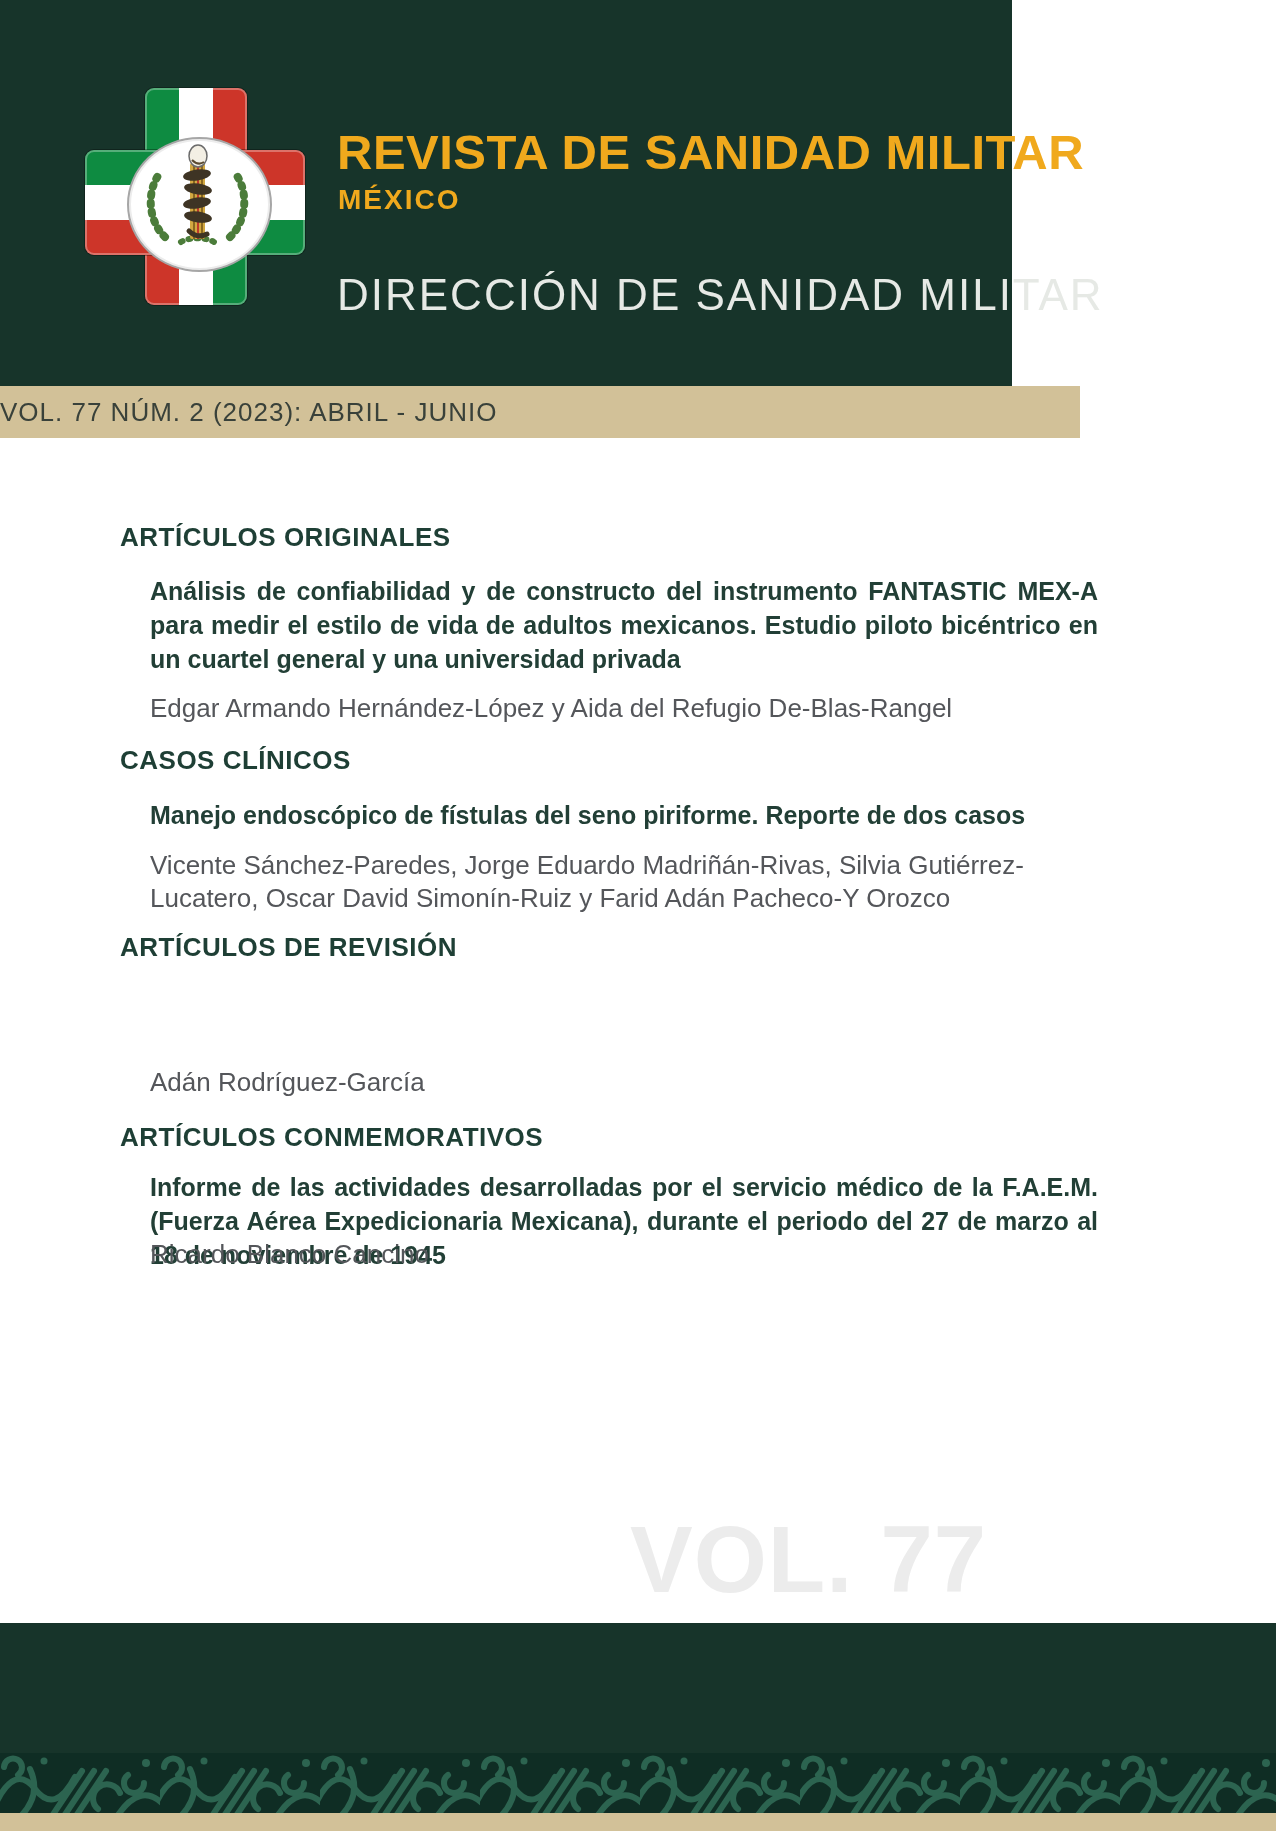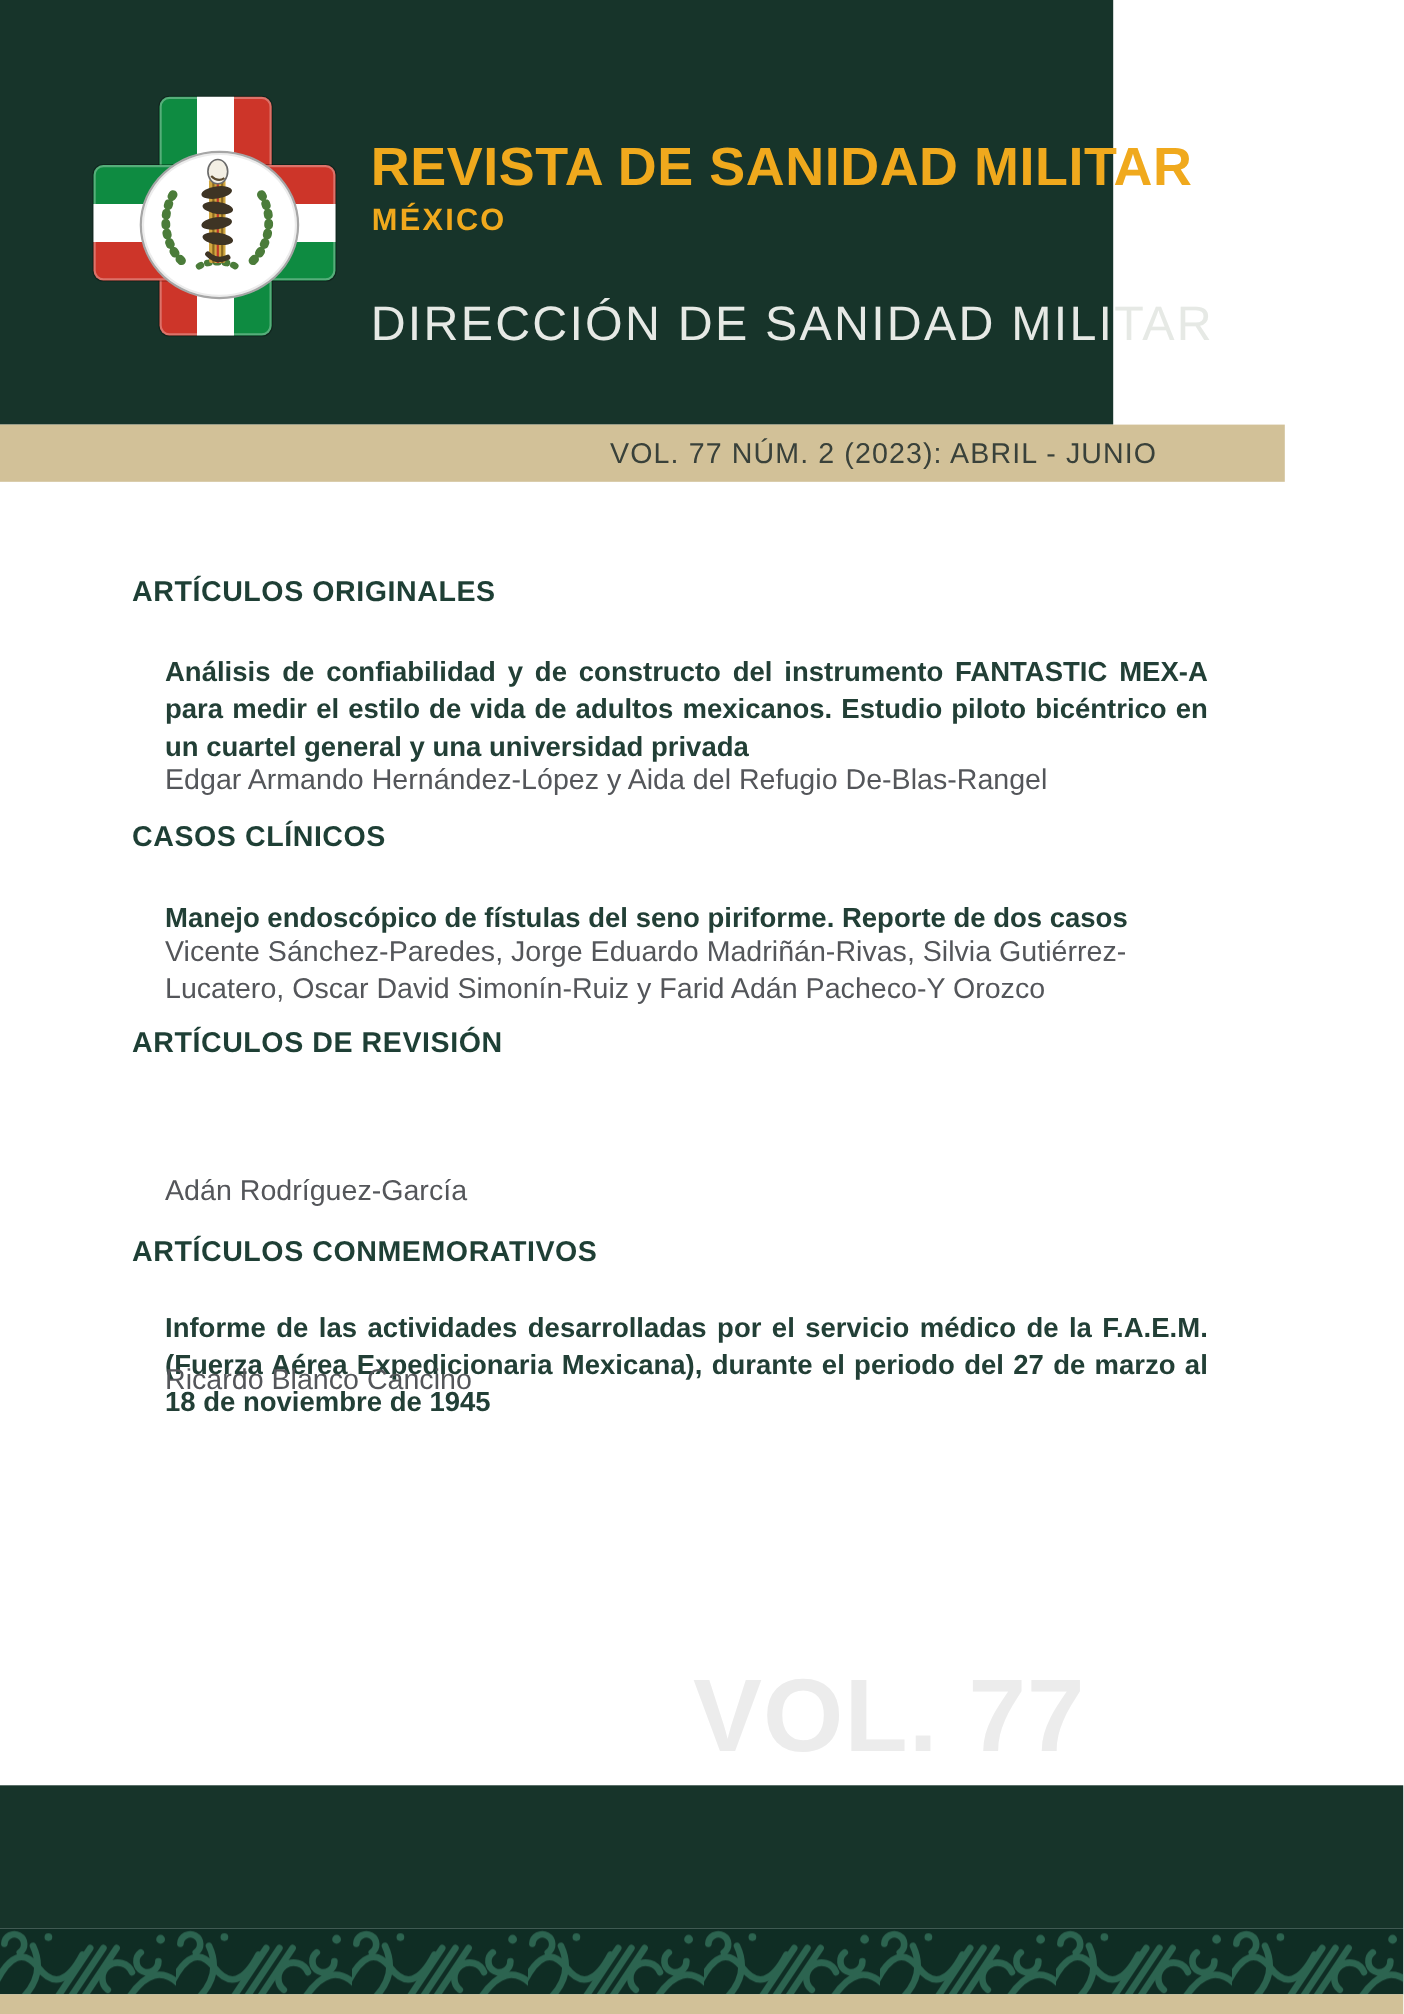--- a/index.html
+++ b/index.html
@@ -24,30 +24,30 @@
   .oval svg{position:absolute;left:0;top:0;}
 
   .hdr-title{position:absolute;left:337px;top:128px;font-size:49px;line-height:49px;
              font-weight:700;color:#f0a91d;letter-spacing:.5px;white-space:nowrap;}
   .hdr-country{position:absolute;left:338px;top:188px;font-size:28px;line-height:24px;
                font-weight:700;color:#f0a91d;letter-spacing:2px;white-space:nowrap;}
   .hdr-sub{position:absolute;left:337px;top:224px;font-size:44px;line-height:46px;
            font-weight:300;color:#e6e9e5;letter-spacing:2px;white-space:nowrap;margin-top:48px;}
 
   
-  .banner{position:absolute;left:0;top:386px;width:1168px;height:52px;background:#d2c198;
-          display:flex;align-items:center;justify-content:flex-end;box-sizing:border-box;
-          padding-right:116px;}
+  .banner{position:absolute;left:0;top:386px;width:1080px;height:52px;background:#d2c198;
+          display:flex;align-items:center;box-sizing:border-box;
+          padding-right:86px;}
   .banner span{font-size:26px;font-weight:300;color:#39413a;letter-spacing:1px;white-space:nowrap;}
 
   
   .sec-heading{position:absolute;left:120px;font-size:26px;line-height:36px;font-weight:700;
                color:#1e3f35;letter-spacing:.5px;white-space:nowrap;}
   .art-title{position:absolute;left:150px;width:948px;font-size:25px;line-height:34px;
-             font-weight:700;color:#223f36;text-align:justify;margin-top:20px;}
+             font-weight:700;color:#223f36;text-align:justify;}
   .art-authors{position:absolute;left:150px;width:960px;font-size:26px;line-height:33px;
                font-weight:300;color:#54565a;}
 
   
   .watermark{position:absolute;left:630px;top:1512px;font-size:94px;line-height:96px;
              font-weight:700;color:#ececec;letter-spacing:1px;white-space:nowrap;}
 
   
   .ftr{position:absolute;left:0;top:1623px;width:1276px;height:130px;background:#17342a;}
   .pattern{position:absolute;left:0;top:1753px;width:1276px;height:60px;background:#0f2d24;overflow:hidden;}

